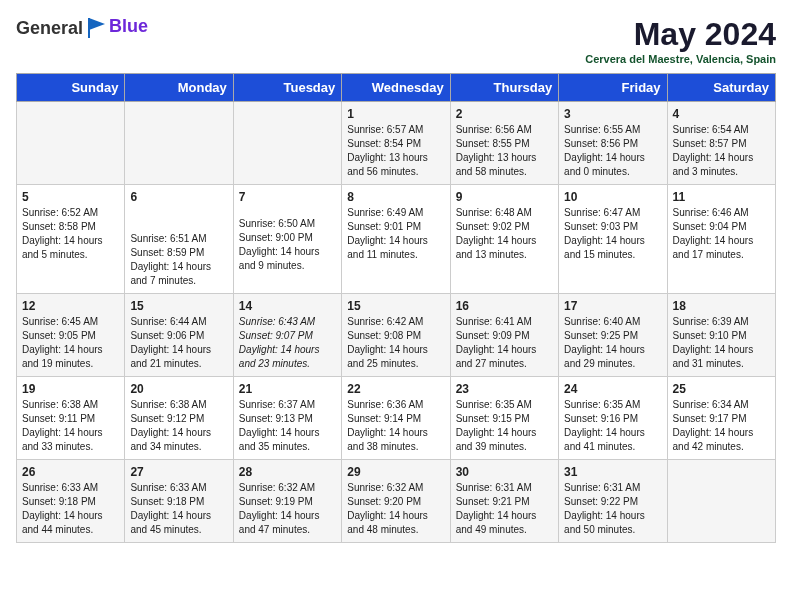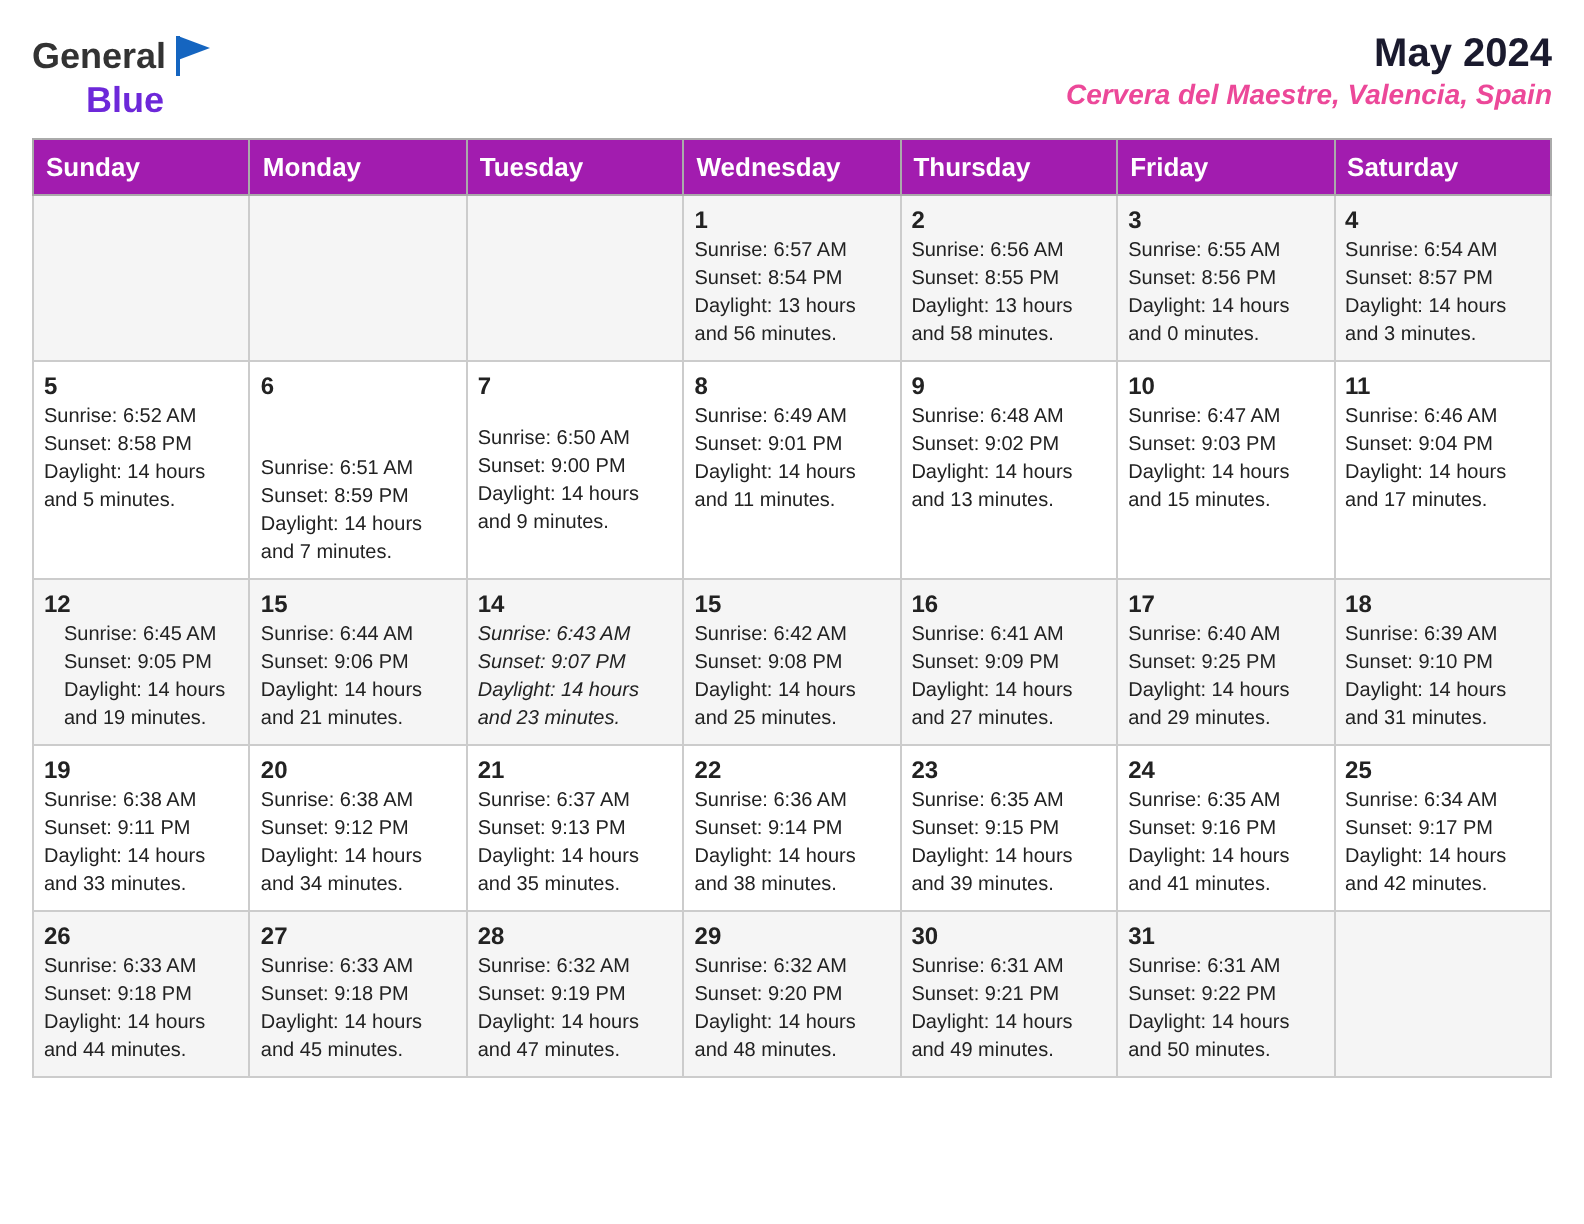--- a/index.html
+++ b/index.html
@@ -32,39 +32,38 @@
     }
     .logo-icon {
       width: 24px;
       height: 24px;
       margin-left: 2px;
     }
     .title-block {
       text-align: right;
     }
     .month-year {
-      font-size: 20px;
+      font-size: 32px;
       font-weight: bold;
       color: #1a1a2e;
     }
     .location {
-      font-size: 14px;
-      color: #ec4899;
-      font-weight: bold;
-      font-style: italic;
+      font-size: 11px;
+      color: #14532d;
+      font-weight: bold;
     }
     table {
       width: 100%;
       border-collapse: collapse;
       table-layout: fixed;
     }
     thead th {
-      background-color: #a21caf;
+      background-color: #1d4ed8;
       color: #fff;
-      text-align: left;
+      text-align: right;
       padding: 6px 6px;
       font-size: 13px;
       font-weight: bold;
       border: 1px solid #aaa;
     }
     tbody td {
       vertical-align: top;
       padding: 5px 5px;
       font-size: 10.5px;
       color: #222;
@@ -88,21 +87,21 @@
       font-size: 10px;
       line-height: 1.4;
       color: #222;
     }
   </style>
 </head>
 <body>
 
 <div class="header">
   <div class="logo">
-    <div style="display:flex;flex-direction:column;align-items:center;">
+    <div style="display:flex;align-items:flex-start;">
       <div style="display:flex;align-items:center;">
         <span class="logo-text-general">General</span>
         <svg class="logo-icon" viewBox="0 0 24 24">
           <polygon points="4,2 20,8 4,14" fill="#1565c0"></polygon>
           <rect x="3" y="2" width="2" height="20" fill="#1565c0"></rect>
         </svg>
       </div>
       <span class="logo-text-blue">Blue</span>
     </div>
   </div>
@@ -205,21 +204,21 @@
           <span class="day-number">11</span>
           <div class="day-info" style="white-space: pre-line;">Sunrise: 6:46 AM
 Sunset: 9:04 PM
 Daylight: 14 hours
 and 17 minutes.</div>
         </td>
       </tr>
       <tr>
         <td>
           <span class="day-number">12</span>
-          <div class="day-info" style="white-space: pre-line; margin-left: 10px;">Sunrise: 6:45 AM
+          <div class="day-info" style="white-space: pre-line;">Sunrise: 6:45 AM
 Sunset: 9:05 PM
 Daylight: 14 hours
 and 19 minutes.</div>
         </td>
         <td>
           <span class="day-number">15</span>
           <div class="day-info" style="white-space: pre-line;">Sunrise: 6:44 AM
 Sunset: 9:06 PM
 Daylight: 14 hours
 and 21 minutes.</div>

